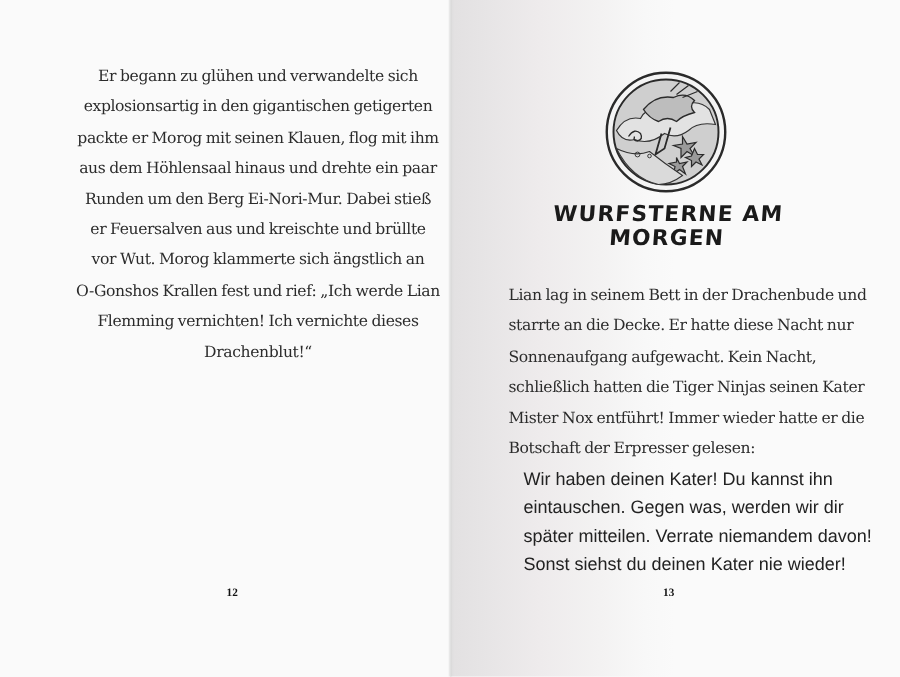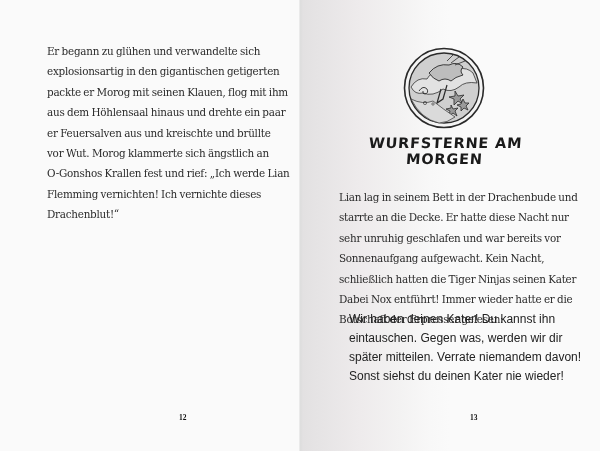--- a/index.html
+++ b/index.html
@@ -5,20 +5,21 @@
     html, body { margin: 0; padding: 0; }
     body {
       width: 600px; height: 451px; overflow: hidden;
       background: #fafafa;
       position: relative;
     }
     .spread { position: absolute; inset: 0; width: 600px; height: 451px; }
     .page-left {
       position: absolute; left: 0; top: 0; width: 300px; height: 451px;
       background: #fafafa;
+      text-align: center;
     }
     .page-right {
       position: absolute; left: 300px; top: 0; width: 300px; height: 451px;
       background: linear-gradient(to right, #dcdcdc 0px, #e3e1e2 3px, #e6e4e5 20px, #eeebec 60px, #f3f2f2 100px, #f8f8f8 130px, #fafafa 150px, #fafafa 300px);
     }
     .gutter-line {
       position: absolute; left: 299px; top: 0; width: 2px; height: 451px;
       background: linear-gradient(to right, #f0f0f0, #d8d8d8);
     }
     .serif-text {
@@ -48,38 +49,39 @@
       text-align: center;
       font-family: "DejaVu Sans", "Liberation Sans", sans-serif;
       font-weight: bold; font-size: 14.5px; letter-spacing: 0.8px;
       color: #1a1a1a;
       transform: skewX(-4deg);
     }
     .emblem {
       position: absolute; left: 403px; top: 47px; width: 82px; height: 82px;
     }
     .page-number {
-      position: absolute; top: 413px;
+      position: absolute; top: 390px;
       font-family: "Liberation Serif", "DejaVu Serif", serif;
-      font-weight: bold; font-size: 7.5px; color: #111; margin-left: 28px;
+      font-weight: bold; font-size: 7.5px; color: #111;
     }
     .pn-left { left: 151px; }
     .pn-right { left: 442px; }
   </style>
 </head>
 <body>
 
 <div class="spread">
 
   <div class="page-left">
     <div class="left-body serif-text">
       <span class="line">Er begann zu glühen und verwandelte sich</span>
       <span class="line">explosionsartig in den gigantischen getigerten</span>
       <span class="line">packte er Morog mit seinen Klauen, flog mit ihm</span>
       <span class="line">aus dem Höhlensaal hinaus und drehte ein paar</span>
+      <span class="line">Runden um den Berg Ei-Nori-Mur. Dabei stieß</span>
       <span class="line">er Feuersalven aus und kreischte und brüllte</span>
       <span class="line">vor Wut. Morog klammerte sich ängstlich an</span>
       <span class="line">O-Gonshos Krallen fest und rief: „Ich werde Lian</span>
       <span class="line">Flemming vernichten! Ich vernichte dieses</span>
       <span class="line">Drachenblut!“</span>
     </div>
   </div>
 
   <div class="page-right"></div>
   <div class="gutter-line"></div>
@@ -107,24 +109,23 @@
       <circle cx="22" cy="56" r="1.6" fill="none" stroke="#2a2a2a" stroke-width="0.6"></circle>
       <circle cx="30" cy="57" r="1.2" fill="none" stroke="#2a2a2a" stroke-width="0.6"></circle>
     </svg>
   </div>
 
   <div class="chapter-title">WURFSTERNE AM MORGEN</div>
 
   <div class="right-body serif-text">
     <span class="line">Lian lag in seinem Bett in der Drachenbude und</span>
     <span class="line">starrte an die Decke. Er hatte diese Nacht nur</span>
-    <span class="line">sehr unruhig geschlafen und war bereits vor</span>
     <span class="line">Sonnenaufgang aufgewacht. Kein Nacht,</span>
     <span class="line">schließlich hatten die Tiger Ninjas seinen Kater</span>
-    <span class="line">Dabei Nox entführt! Immer wieder hatte er die</span>
+    <span class="line">Mister Nox entführt! Immer wieder hatte er die</span>
     <span class="line">Botschaft der Erpresser gelesen:</span>
   </div>
 
   <div class="letter">
     <span class="line">Wir haben deinen Kater! Du kannst ihn</span>
     <span class="line">eintauschen. Gegen was, werden wir dir</span>
     <span class="line">später mitteilen. Verrate niemandem davon!</span>
     <span class="line">Sonst siehst du deinen Kater nie wieder!</span>
   </div>
 

